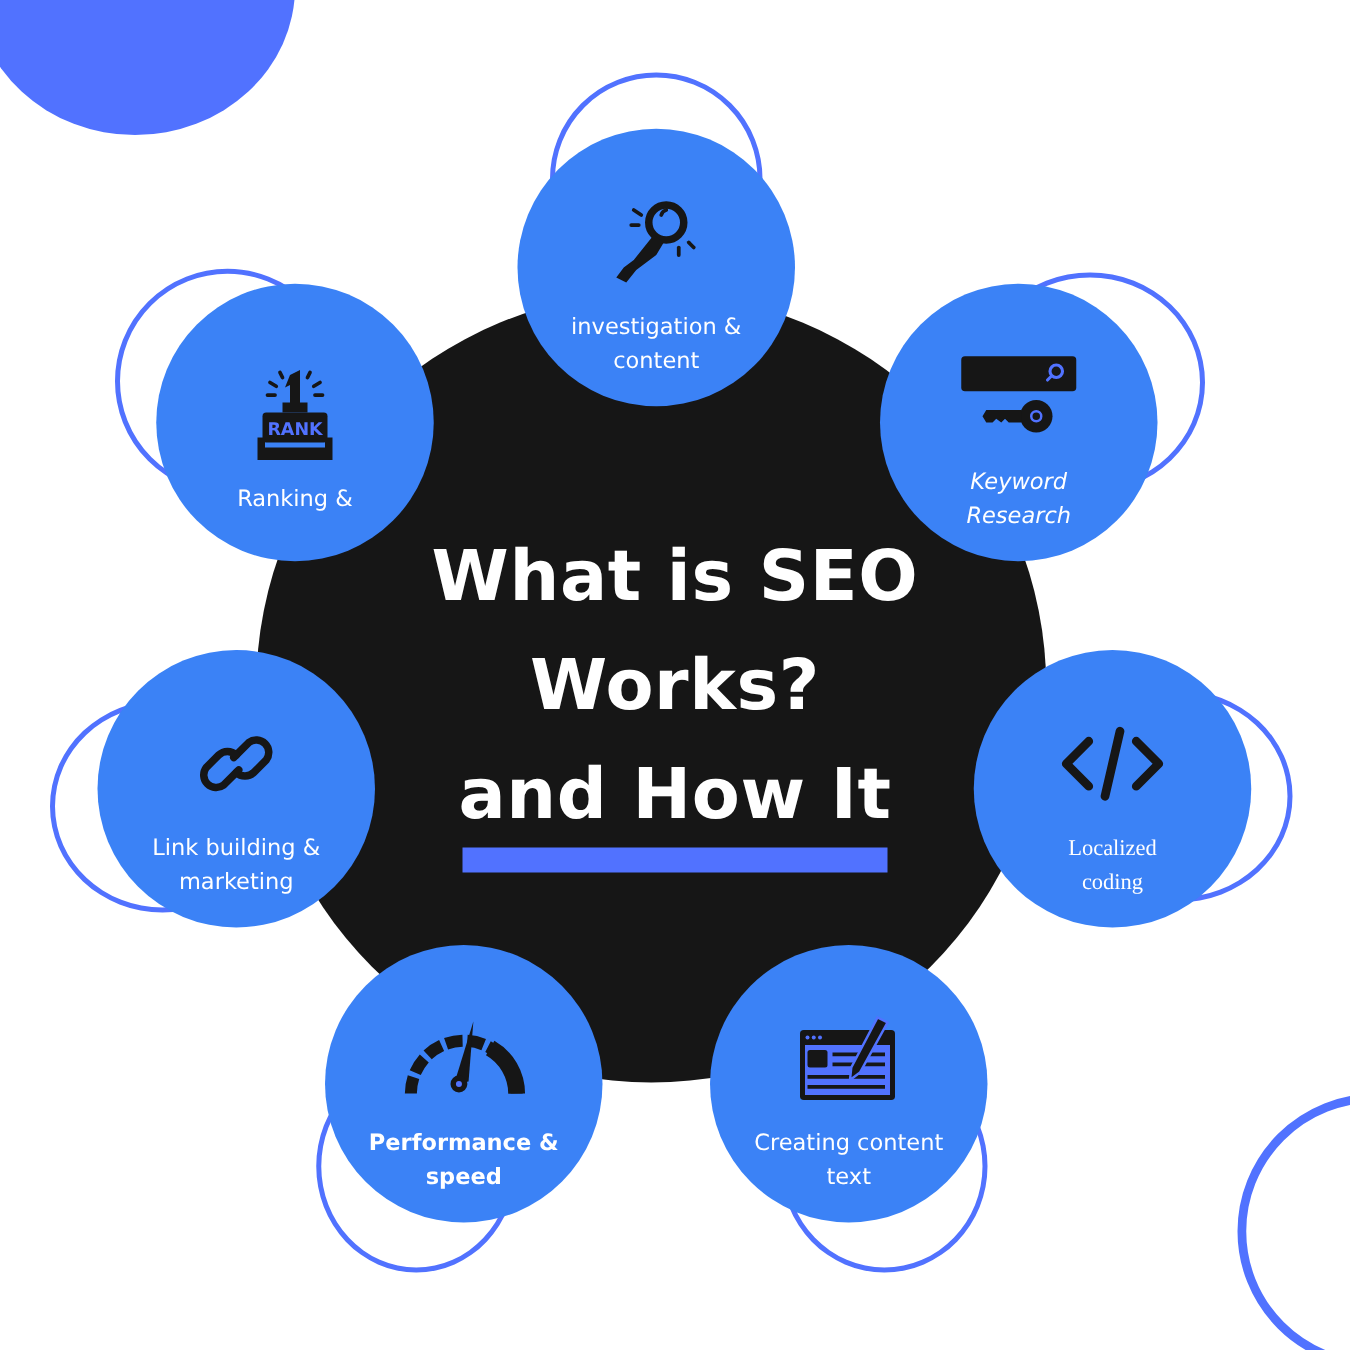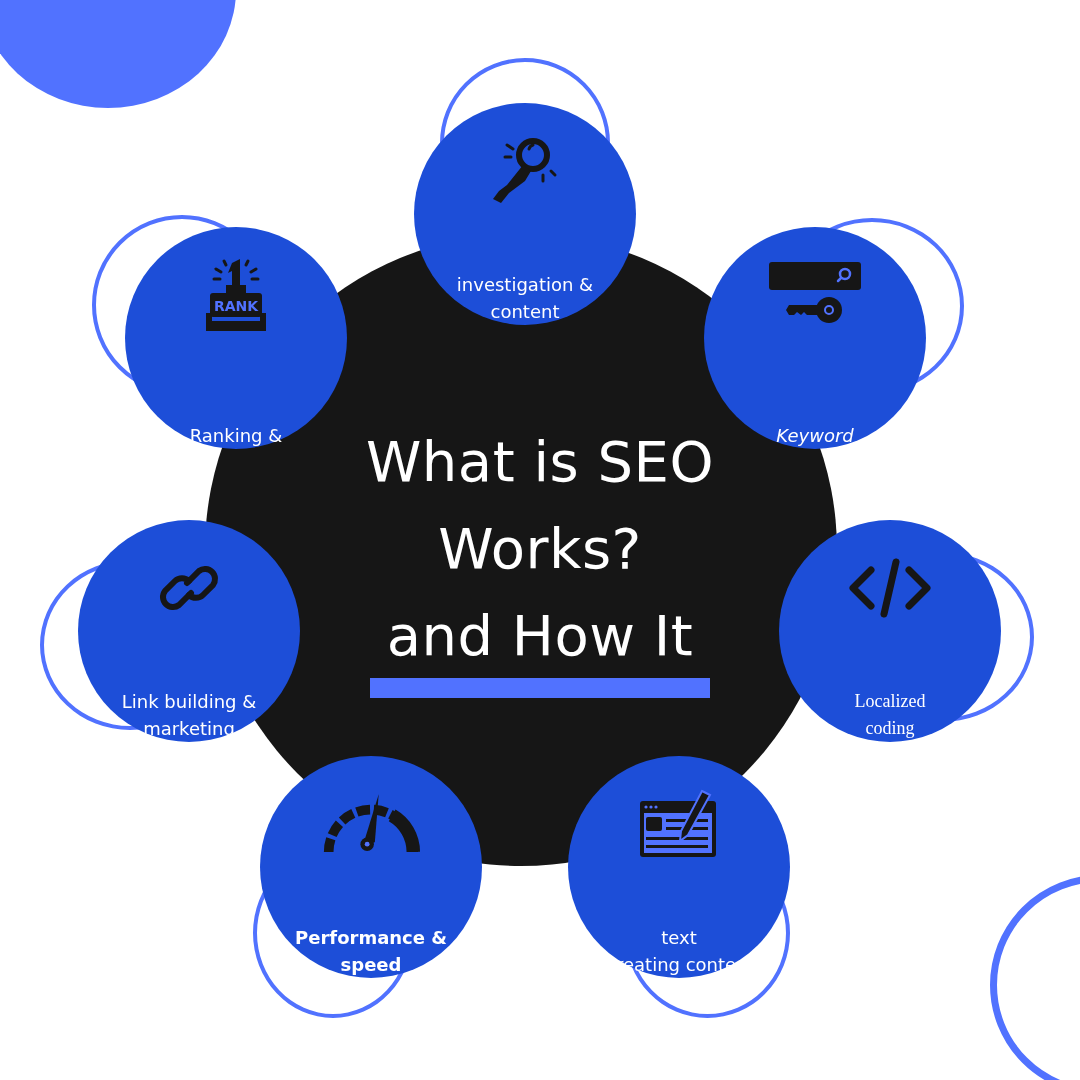--- a/index.html
+++ b/index.html
@@ -4,25 +4,25 @@
 <style>
   html, body { margin:0; padding:0; }
   body { width:1080px; height:1080px; background:#ffffff; position:relative; overflow:hidden;
          font-family:"DejaVu Sans", "Liberation Sans", sans-serif; }
   .abs { position:absolute; }
   .deco-top-left { left:-20px; top:-128px; width:256px; height:236px; border-radius:50%; background:#5172ff; }
   .deco-bottom-right { left:990px; top:875px; width:220px; height:220px; border-radius:50%;
          border:7px solid #5172ff; box-sizing:border-box; }
   .center-disc { left:205px; top:234px; width:632px; height:632px; border-radius:50%; background:#161616; }
   .ring { border:4px solid #5172ff; border-radius:50%; box-sizing:border-box; background:#ffffff; }
-  .node { width:222px; height:222px; border-radius:50%; background:#1d4ed8; display:flex; flex-direction:column;
-          align-items:center; justify-content:space-between; box-sizing:border-box; }
+  .node { width:222px; height:222px; border-radius:50%; background:#3b82f6; display:flex; flex-direction:column;
+          align-items:center; justify-content:center; box-sizing:border-box; }
   .node .icon { height:80px; width:100px; display:flex; align-items:center; justify-content:center; margin-top:28px; }
   .node .label { color:#ffffff; font-size:18px; line-height:27px; text-align:center; margin-top:14px; width:180px; }
-  .title { left:330px; top:418px; width:420px; text-align:center; color:#ffffff; font-weight:normal;
+  .title { left:330px; top:418px; width:420px; text-align:center; color:#ffffff; font-weight:bold;
            font-size:56px; line-height:87px; letter-spacing:0.5px; }
   .title-bar { left:370px; top:678px; width:340px; height:20px; background:#5172ff; }
 </style>
 </head>
 <body>
 
 <div class="abs deco-top-left"></div>
 <div class="abs deco-bottom-right"></div>
 
 <div class="abs ring" style="left:440px;top:58px;width:170px;height:170px;"></div>
@@ -59,20 +59,21 @@
       <rect x="2" y="2" width="92" height="28" rx="3" fill="#161616"></rect>
       <circle cx="78" cy="14" r="5" fill="none" stroke="#5172ff" stroke-width="2.5"></circle>
       <line x1="74" y1="18" x2="71" y2="21" stroke="#5172ff" stroke-width="2.5" stroke-linecap="round"></line>
       <circle cx="62" cy="50" r="13" fill="#161616"></circle>
       <circle cx="62" cy="50" r="4" fill="none" stroke="#5172ff" stroke-width="2"></circle>
       <path d="M22 45 L50 45 L50 55 L40 55 L37 52 L34 55 L30 52 L27 55 L22 55 L19 50 Z" fill="#161616"></path>
     </svg>
   </div>
   <div class="label">
     <div>Keyword</div>
+    <div>Research</div>
   </div>
 </div>
 
 <div class="abs node" style="left:779px;top:520px;font-family:Liberation Serif, serif;">
   <div class="icon">
     <svg width="86" height="60" viewBox="0 0 86 60">
       <polyline points="24,12 6,30 24,48" fill="none" stroke="#161616" stroke-width="7" stroke-linecap="round" stroke-linejoin="round"></polyline>
       <polyline points="62,12 80,30 62,48" fill="none" stroke="#161616" stroke-width="7" stroke-linecap="round" stroke-linejoin="round"></polyline>
       <line x1="49" y1="4" x2="37" y2="56" stroke="#161616" stroke-width="7" stroke-linecap="round"></line>
     </svg>
@@ -93,22 +94,22 @@
         <circle cx="20" cy="18" r="1.6" fill="#5172ff"></circle>
       <rect x="10" y="28" width="16" height="14" rx="2" fill="#161616"></rect>
       <rect x="30" y="30" width="42" height="3" fill="#161616"></rect>
       <rect x="30" y="38" width="42" height="3" fill="#161616"></rect>
       <rect x="10" y="48" width="62" height="3" fill="#161616"></rect>
       <rect x="10" y="56" width="62" height="3" fill="#161616"></rect>
       <path d="M66 2 L74 6 L52 46 L44 52 L45 42 Z" fill="#161616" stroke="#5172ff" stroke-width="2"></path>
     </svg>
   </div>
   <div class="label">
+    <div>Creating content</div>
     <div>text</div>
-    <div>Creating content</div>
   </div>
 </div>
 
 <div class="abs node" style="left:260px;top:756px;font-weight:bold;">
   <div class="icon">
     <svg width="104" height="70" viewBox="0 0 104 70">
       <path d="M8 64 A44 44 0 0 1 96 64" fill="none" stroke="#161616" stroke-width="10" stroke-dasharray="14 4"></path>
       <path d="M74 26 A44 44 0 0 1 96 64" fill="none" stroke="#161616" stroke-width="14"></path>
       <path d="M60 4 L56 54 L44 56 Z" fill="#161616"></path>
       <circle cx="48" cy="56" r="7" fill="#161616"></circle>

